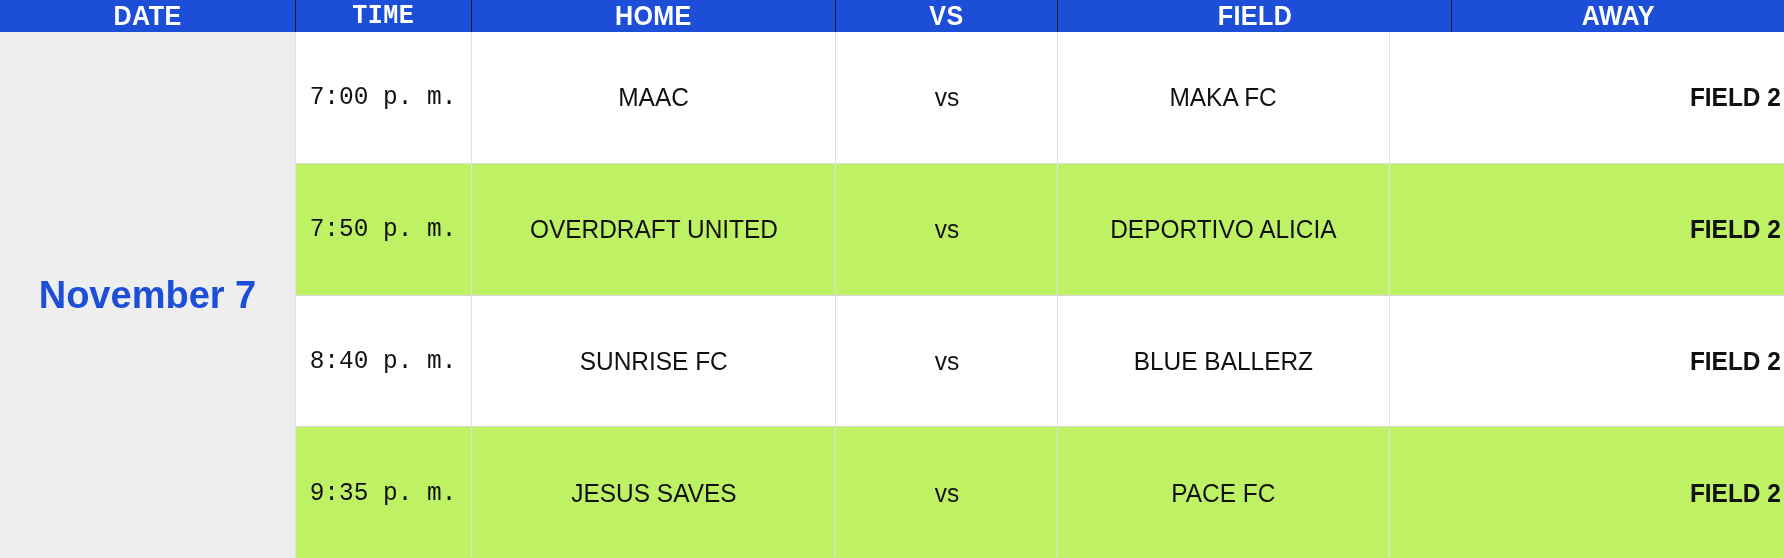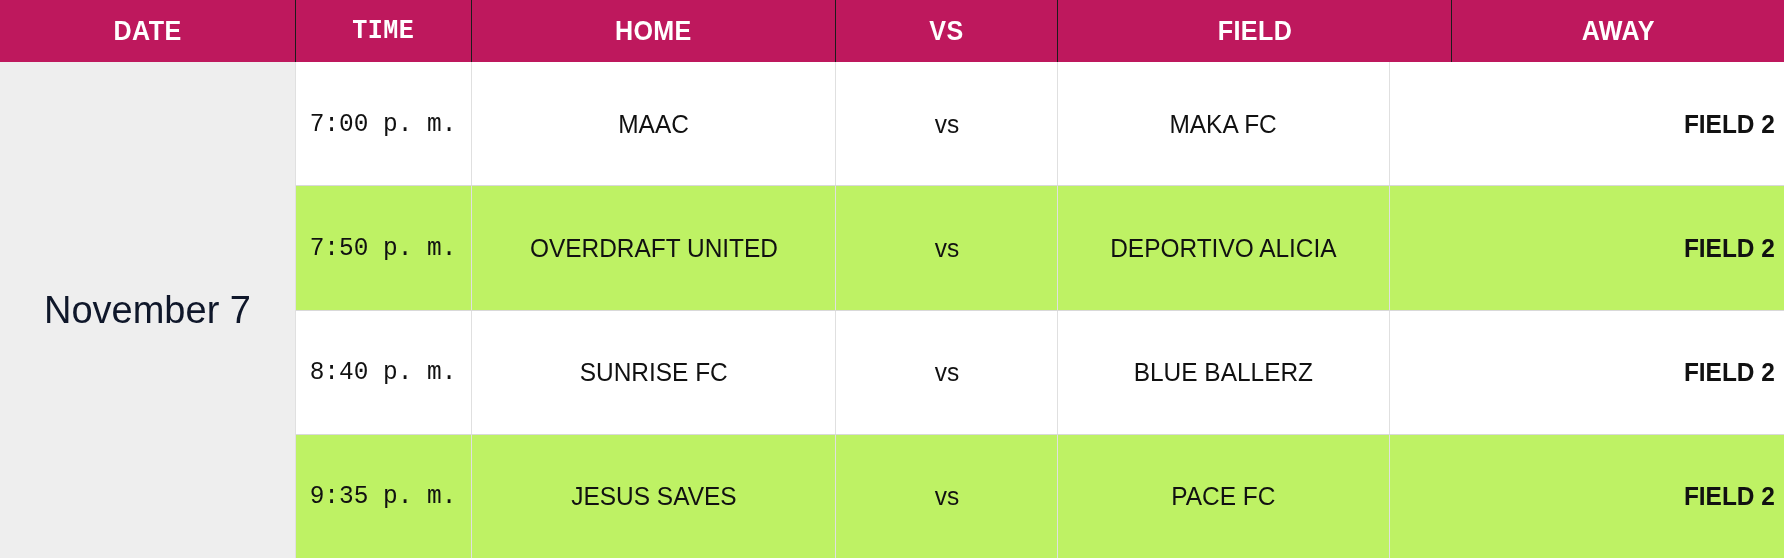--- a/index.html
+++ b/index.html
@@ -36,22 +36,22 @@
     font-size: 37px;
     font-weight: bold;
     letter-spacing: 0.5px;
     line-height: 1;
     text-align: center;
     transform: scaleX(0.93);
   }
 
   
   .column-header {
-    height: 62px;
-    background: #be185d;
+    height: 32px;
+    background: #1d4ed8;
     display: flex;
     flex: 0 0 auto;
   }
   .column-header .hcell {
     display: flex;
     align-items: center;
     justify-content: center;
     color: #ffffff;
     font-size: 27px;
     font-weight: bold;
@@ -76,22 +76,22 @@
     background: #eeeeee;
     display: flex;
     align-items: center;
     justify-content: center;
     box-sizing: border-box;
     border-right: 1px solid #e0e0e0;
     flex: 0 0 auto;
   }
   .date-col-text {
     font-size: 38px;
-    font-weight: normal;
-    color: #0f172a;
+    font-weight: bold;
+    color: #1d4ed8;
     line-height: 1;
     text-align: center;
   }
 
   .rows-col {
     flex: 1 1 auto;
     display: flex;
     flex-direction: column;
     min-width: 0;
   }
@@ -109,21 +109,21 @@
 
   .match-row .cell {
     display: flex;
     align-items: center;
     justify-content: center;
     box-sizing: border-box;
     border-right: 1px solid #e0e0e0;
     color: #111111;
     font-size: 26px;
     line-height: 1;
-    padding: 0 6px;
+    padding: 0 0;
     overflow: hidden;
     white-space: nowrap;
   }
   .match-row .cell:last-child { border-right: none; justify-content: flex-end; }
   .match-row .cell > span { display: block; transform: scaleX(0.94); }
 
   .cell.field { font-weight: bold; }
   .cell.vs { font-weight: normal; }
 
   

